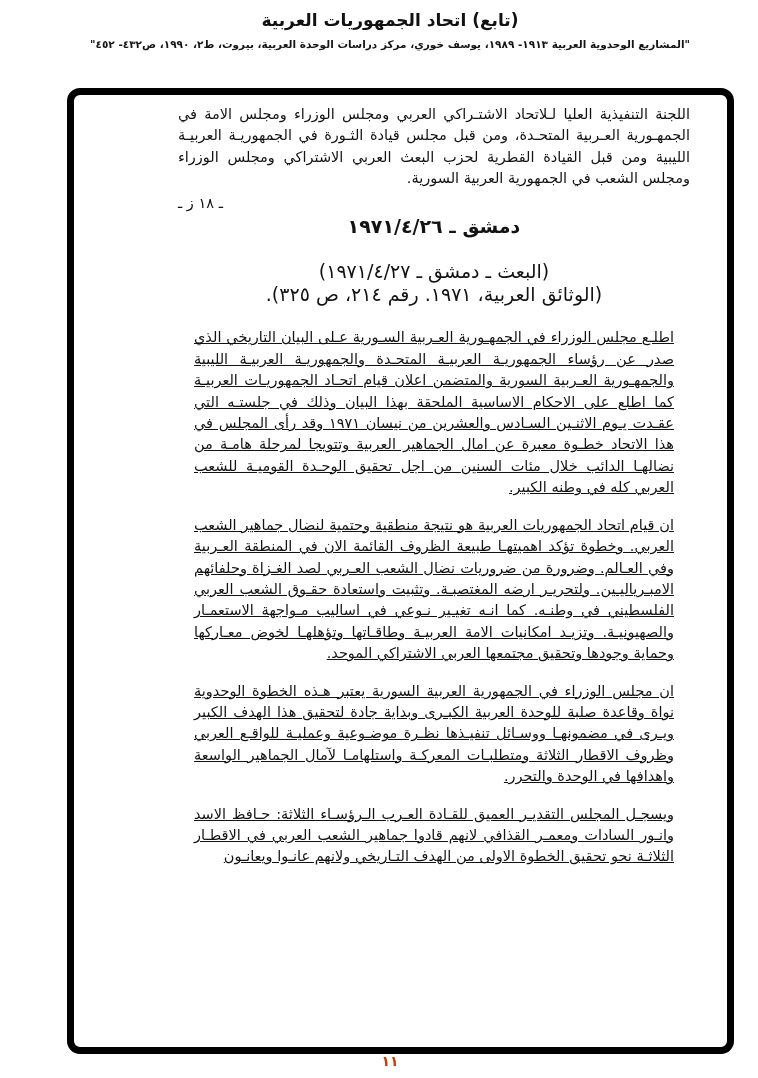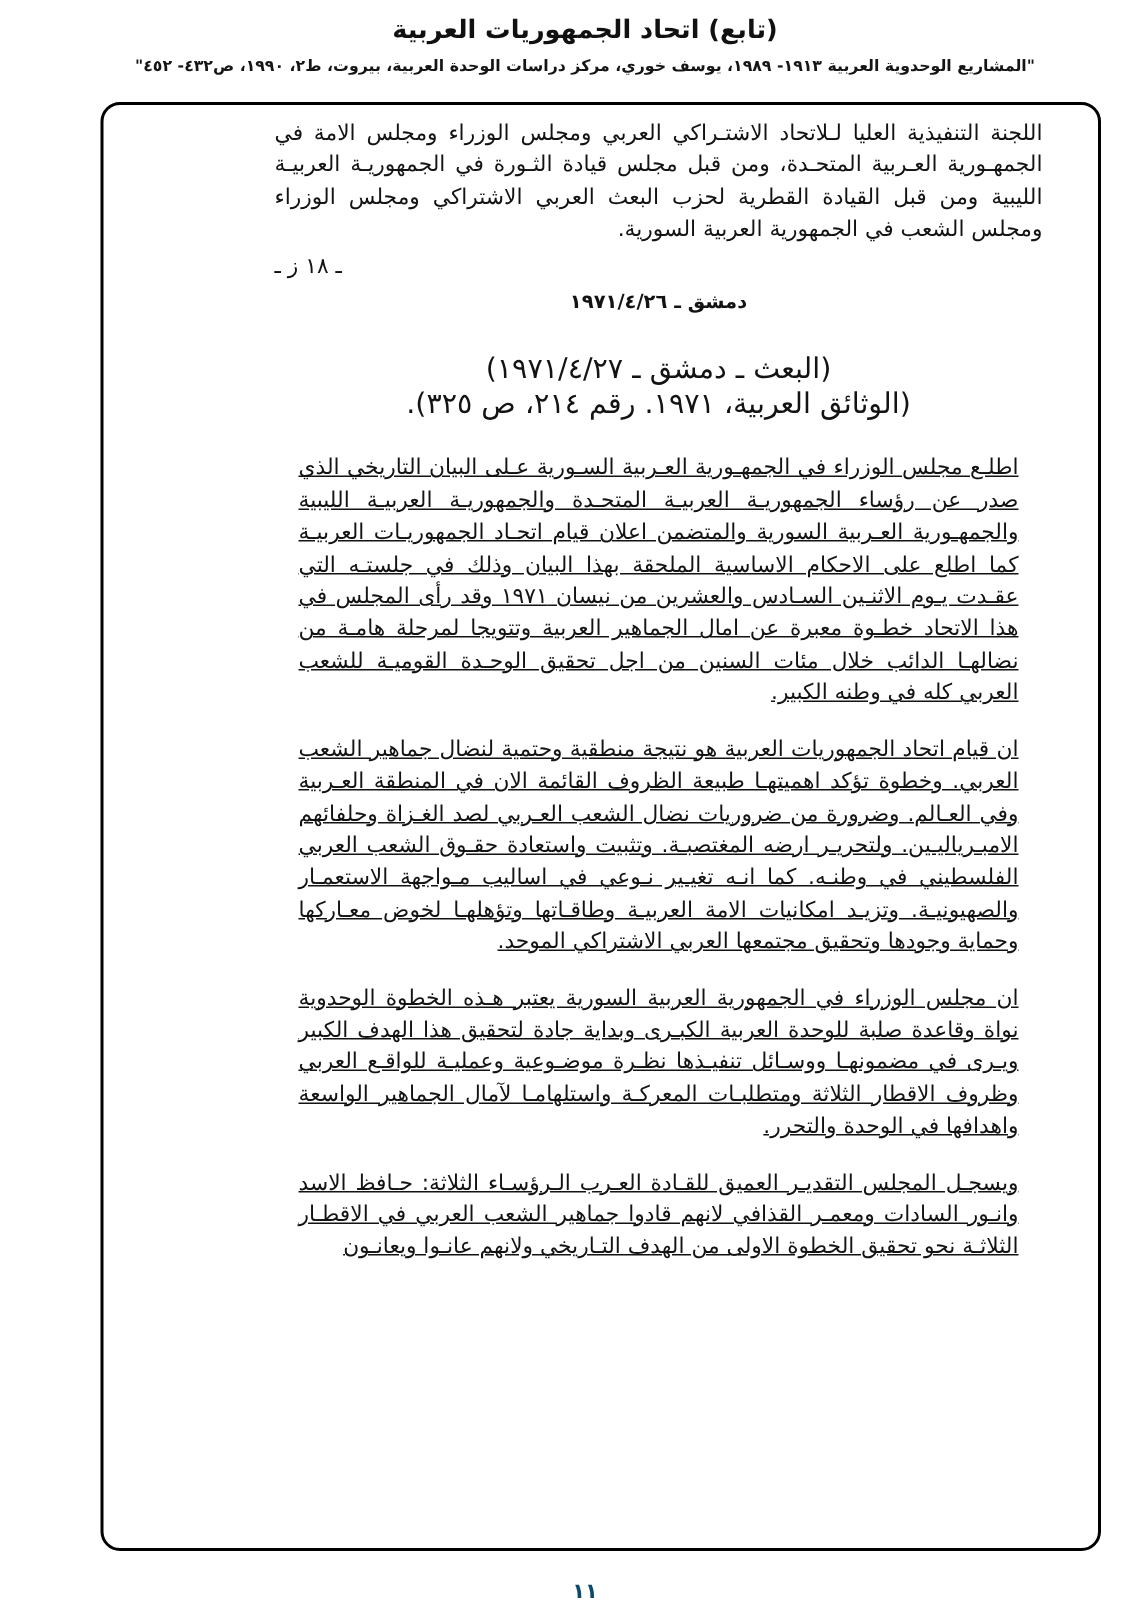--- a/index.html
+++ b/index.html
@@ -28,24 +28,24 @@
   }
   .source-citation {
     font-size: 10.5px;
     font-weight: bold;
     margin-top: 8px;
     color: #151515;
   }
   .frame {
     position: absolute;
     left: 45px;
-    top: 68px;
+    top: 88px;
     width: 667px;
     height: 966px;
-    border: 2px solid #000000;
+    border: 7px solid #000000;
     border-radius: 13px;
     box-sizing: border-box;
     background: #ffffff;
     overflow: hidden;
   }
   .content {
     position: absolute;
     top: 9px;
     right: 37px;
     width: 512px;
@@ -66,21 +66,21 @@
     text-align: center;
     font-weight: bold;
     font-size: 16.5px;
     line-height: 26px;
     word-spacing: 2px;
     margin: 0;
   }
   .heading-dateline {
     text-align: center;
     font-weight: bold;
-    font-size: 13px;
+    font-size: 19px;
     margin-top: 2px;
   }
   .citation-block {
     text-align: center;
     font-size: 19px;
     line-height: 23px;
     margin-top: 23px;
   }
   .body-paragraphs {
     margin-top: 21px;
@@ -91,21 +91,21 @@
     text-decoration: underline;
   }
   .page-number {
     position: absolute;
     bottom: 9px;
     left: 0;
     right: 0;
     text-align: center;
     font-size: 14px;
     font-weight: bold;
-    color: #0c4a6e;
+    color: #c2410c;
   }
 </style>
 </head>
 <body>
 
 <div class="page">
 
   <div class="header">
     <div class="page-title">(تابع) اتحاد الجمهوريات العربية</div>
     <div class="source-citation">"المشاريع الوحدوية العربية ١٩١٣- ١٩٨٩، يوسف خوري، مركز دراسات الوحدة العربية، بيروت، ط٢، ١٩٩٠، ص٤٣٢- ٤٥٢"</div>

